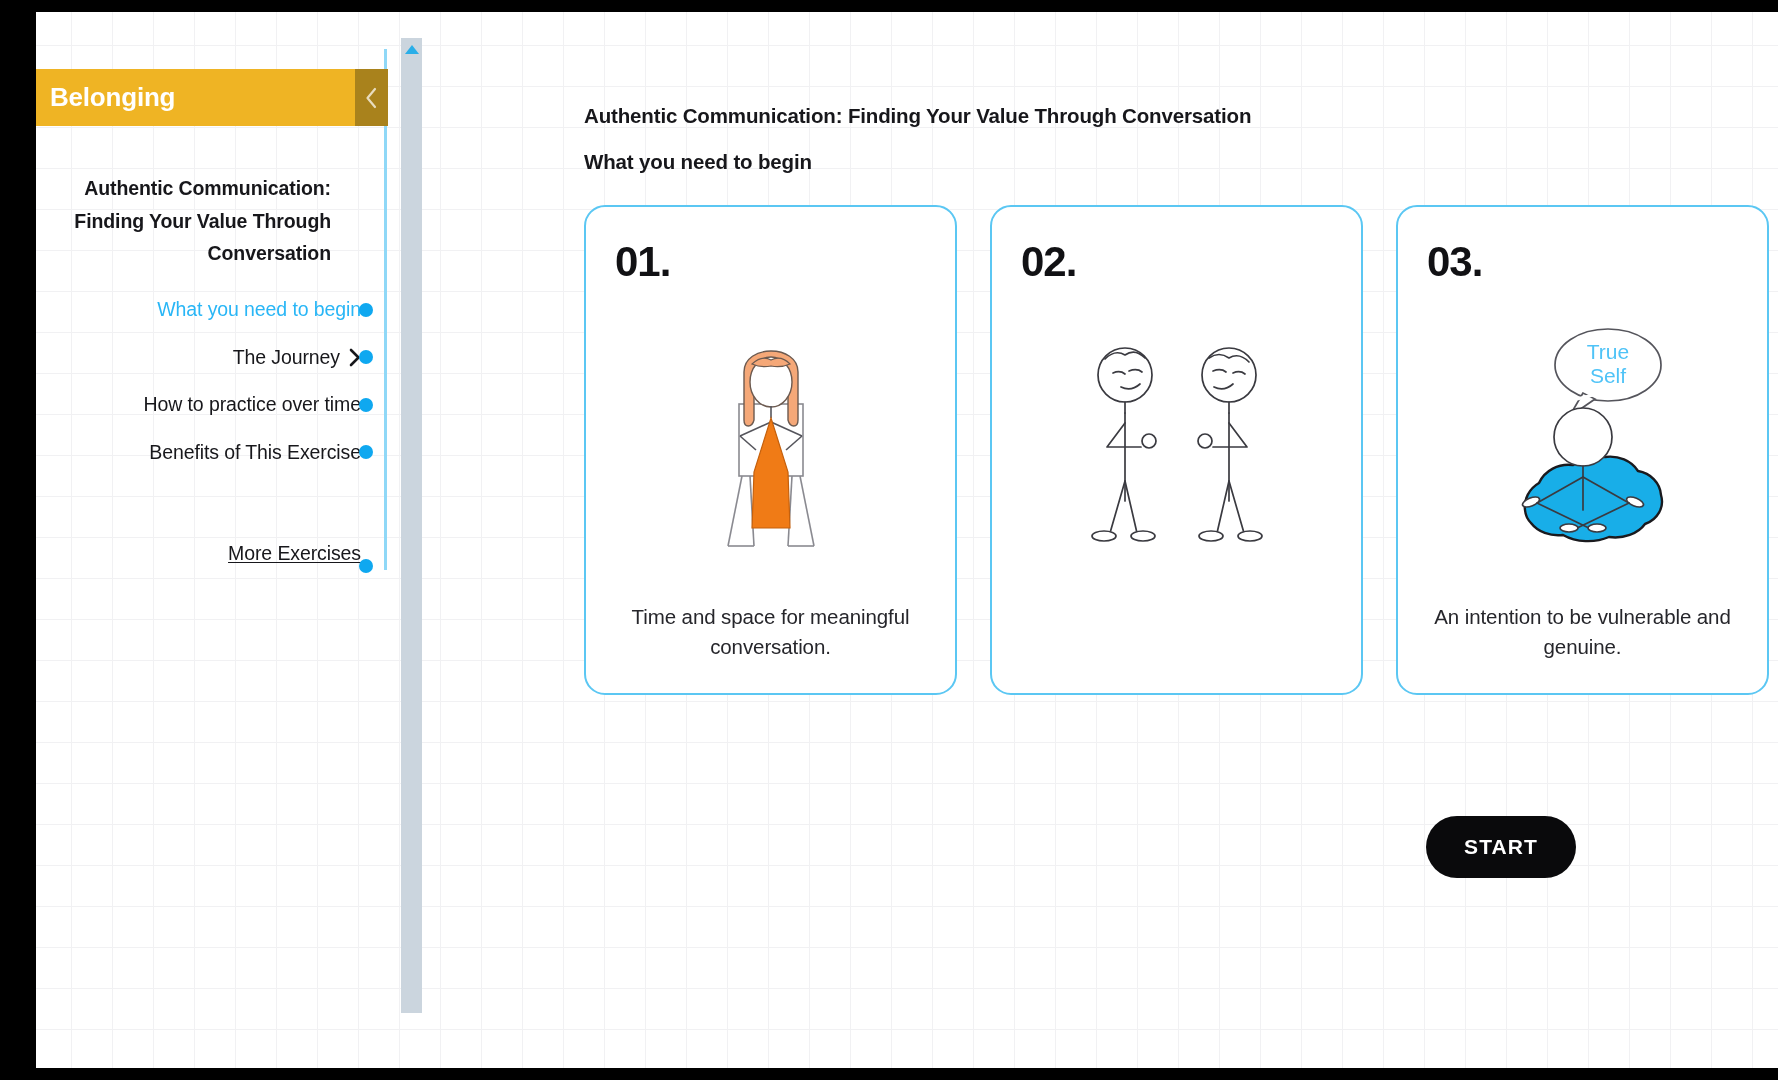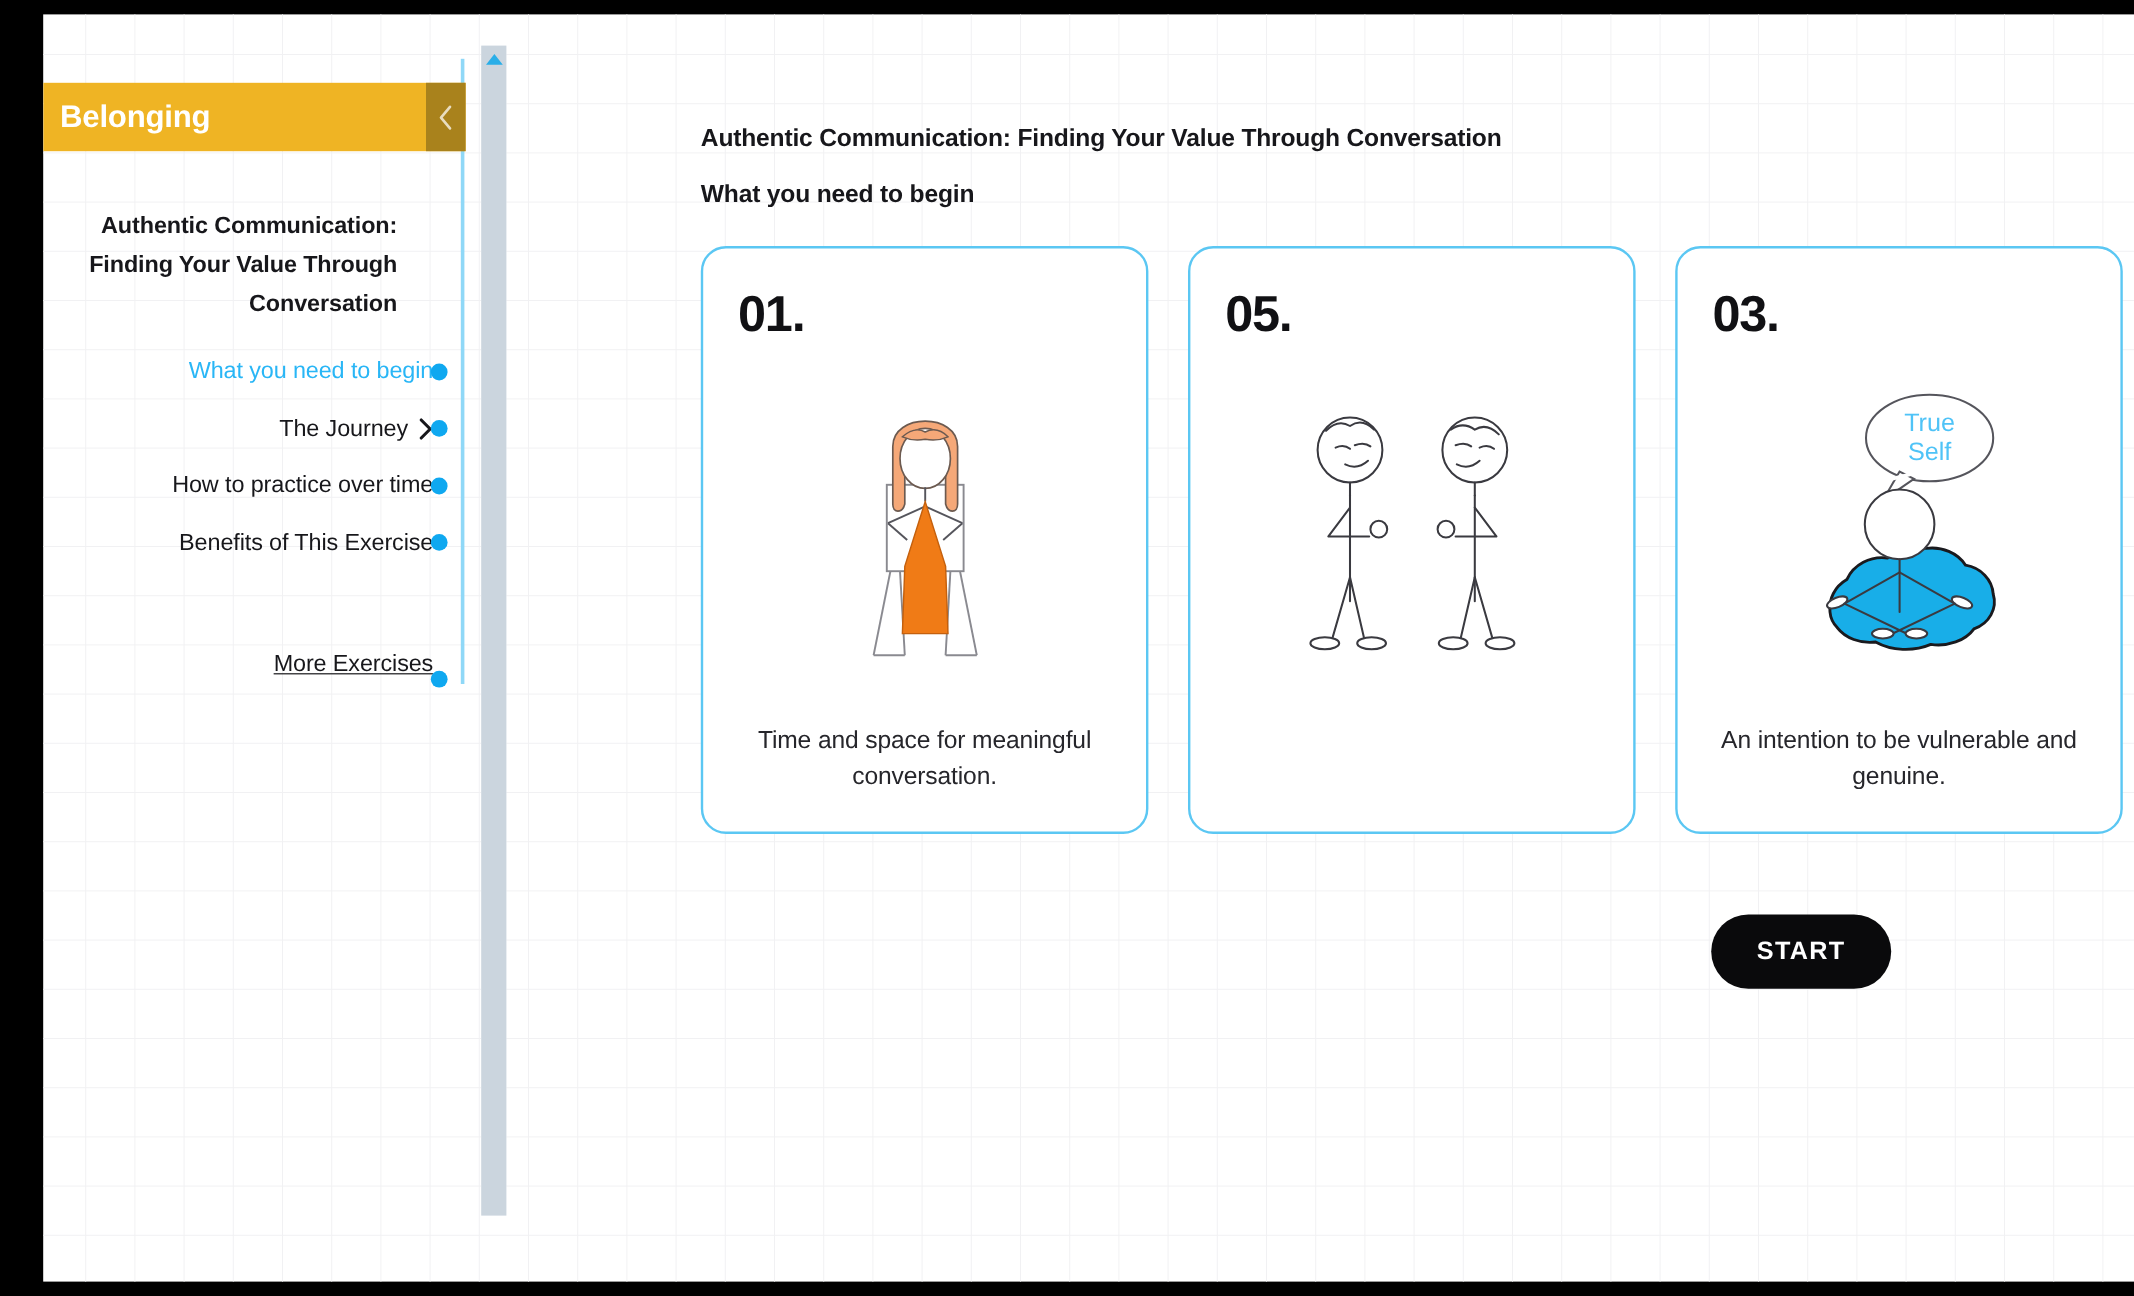--- a/index.html
+++ b/index.html
@@ -271,21 +271,21 @@
     font-size: 20.5px;
     color: #26262b;
     line-height: 30px;
     letter-spacing: -0.1px;
   }
 
   
   #start-button {
     position: absolute;
     left: 1002px;
-    top: 750px;
+    top: 804px;
     width: 150px;
     height: 62px;
     border-radius: 31px;
     background: #0a0a0c;
     color: #ffffff;
     font-size: 21px;
     font-weight: bold;
     letter-spacing: 1.1px;
     display: flex;
     align-items: center;
@@ -393,21 +393,21 @@
               <line x1="34" y1="104" x2="50" y2="118" stroke="#55555c" stroke-width="1.6"></line>
               <line x1="96" y1="104" x2="80" y2="118" stroke="#55555c" stroke-width="1.6"></line>
 
               <path d="M65,86 L82,140 L84,196 L46,196 L48,140 Z" fill="#F07B16" stroke="#c4600d" stroke-width="1.2"></path>
             </svg>
           </div>
           <div class="card-caption">Time and space for meaningful conversation.</div>
         </div>
 
         <div class="card">
-          <div class="card-number">05.</div>
+          <div class="card-number">02.</div>
           <div class="card-art">
             <svg width="200" height="212" viewBox="0 0 200 212">
               <g fill="none" stroke="#3a3a40" stroke-width="1.7" stroke-linecap="round" stroke-linejoin="round">
 
                 <circle cx="48" cy="34" r="27" fill="#ffffff"></circle>
                 <path d="M28,18 q10,-10 20,-4 q10,-7 20,3"></path>
                 <path d="M52,30 q8,-3 13,1"></path>
                 <path d="M36,32 q7,-3 12,1"></path>
                 <path d="M44,46 q10,5 19,-3"></path>
                 <line x1="48" y1="61" x2="48" y2="72"></line>

